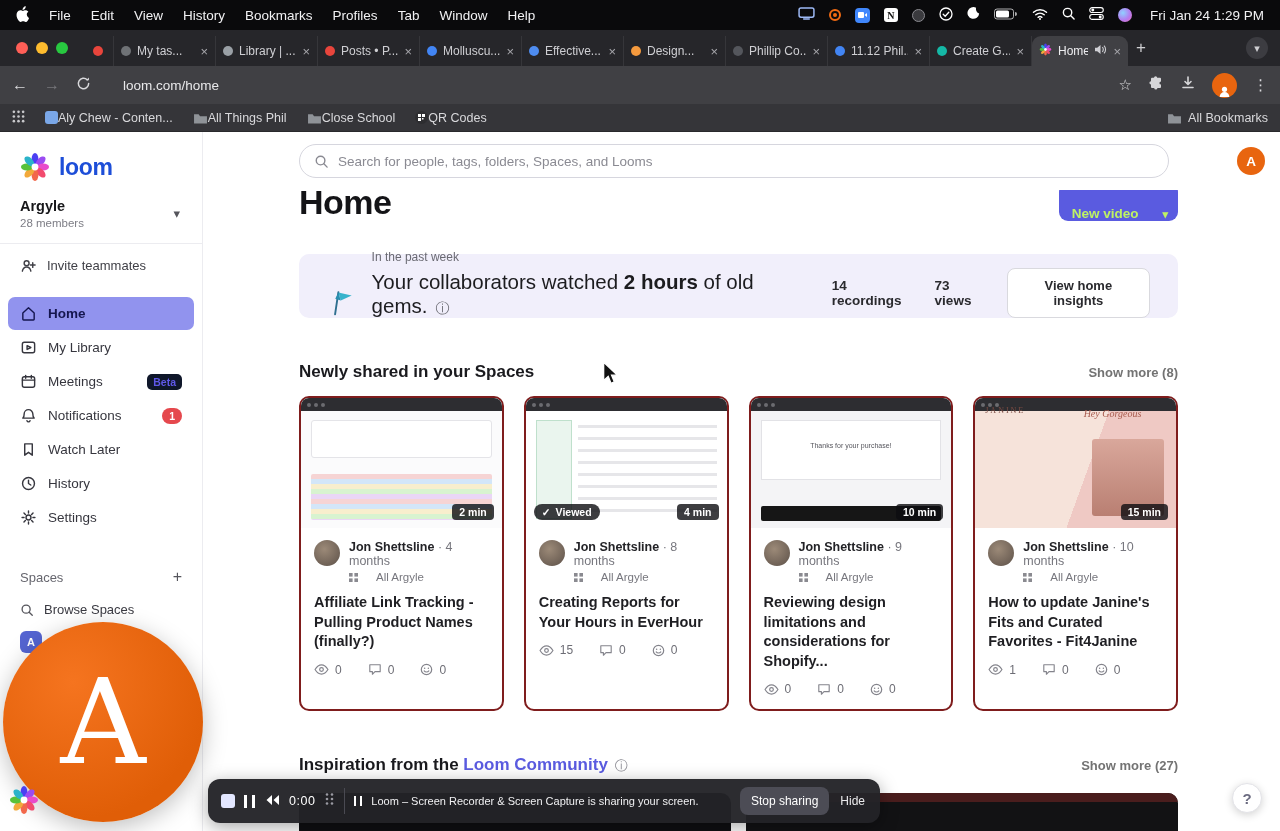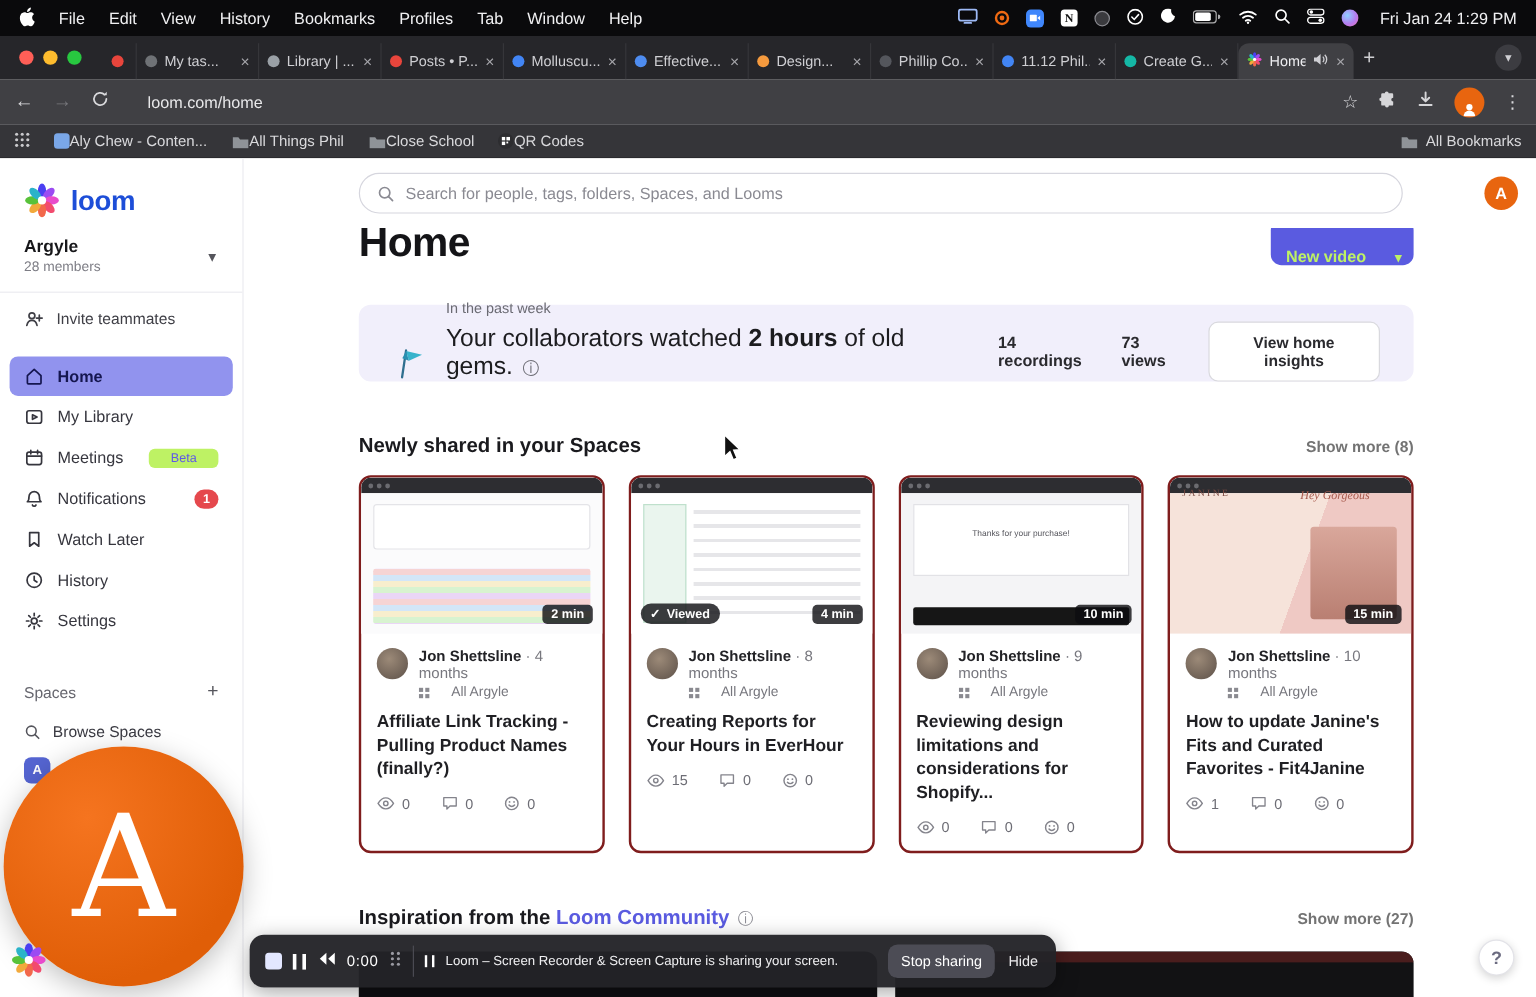--- a/index.html
+++ b/index.html
@@ -55,21 +55,21 @@
   .ws-name{font-size:14.5px;font-weight:700;color:#17171a}
   .ws-mem{font-size:11.5px;color:#7d7d85;margin-top:3px}
   .ws-chev{position:absolute;right:22px;top:12px;color:#55555c;font-size:13px}
   .invite{border-top:1px solid #ececf0;padding:13px 20px;display:flex;gap:10px;align-items:center;font-size:13px;color:#3f3f46}
   .nav{padding:10px 8px 0;list-style:none}
   .nav li{height:33px;border-radius:7px;padding:0 12px;display:flex;align-items:center;gap:11px;font-size:13.5px;color:#36363e;margin-bottom:1px}
   .nav li.active{background:#9193ee;color:#15164f;font-weight:700}
   .nico{width:17px;height:17px;flex:0 0 auto}
   .nico path,.nico rect,.nico circle{fill:none;stroke:currentColor;stroke-width:1.5;stroke-linecap:round;stroke-linejoin:round}
   .count{margin-left:auto;background:#e5484d;color:#fff;font-size:10.5px;font-weight:700;padding:2px 7px;border-radius:9px}
-  .beta{margin-left:auto;background:#bef264;color:#5f58e8;font-size:10.5px;font-weight:400;padding:2px 18px;border-radius:5px}
+  .beta{margin-left:auto;background:#0f172a;color:#5f58e8;font-size:10.5px;font-weight:700;padding:2px 6px;border-radius:5px}
   .spaces-head{margin-top:34px;padding:0 20px 8px;display:flex;justify-content:space-between;align-items:center;font-size:13px;color:#66666e}
   .plus{color:#55555c;font-size:16px}
   .browse{padding:8px 20px;display:flex;gap:10px;align-items:center;font-size:13px;color:#3a3a42}
   .space-item{padding:6px 20px;display:flex;gap:10px;align-items:center}
   .space-av{width:22px;height:22px;border-radius:6px;background:#5565d2;color:#fff;font-size:11px;font-weight:700;display:flex;align-items:center;justify-content:center}
 
   .main{flex:1;position:relative;min-width:0}
   .mhead{height:58px;display:flex;align-items:center;padding:0 15px 0 96px}
   .search{flex:0 0 870px;height:34px;border:1.5px solid #d6d6de;border-radius:17px;display:flex;align-items:center;gap:9px;padding:0 14px;color:#8a8a92}
   .search input{border:none;outline:none;flex:1;font-size:13.5px;color:#333;background:transparent;font-family:inherit}

